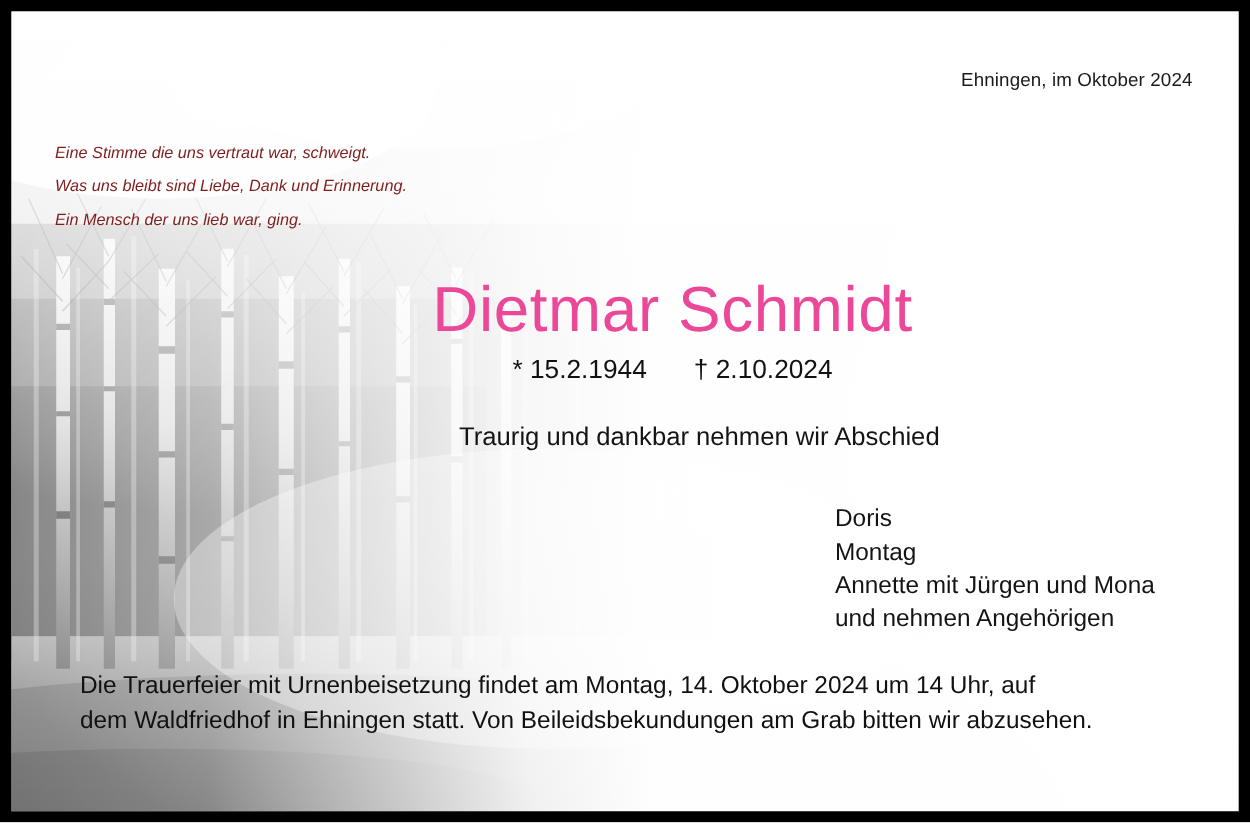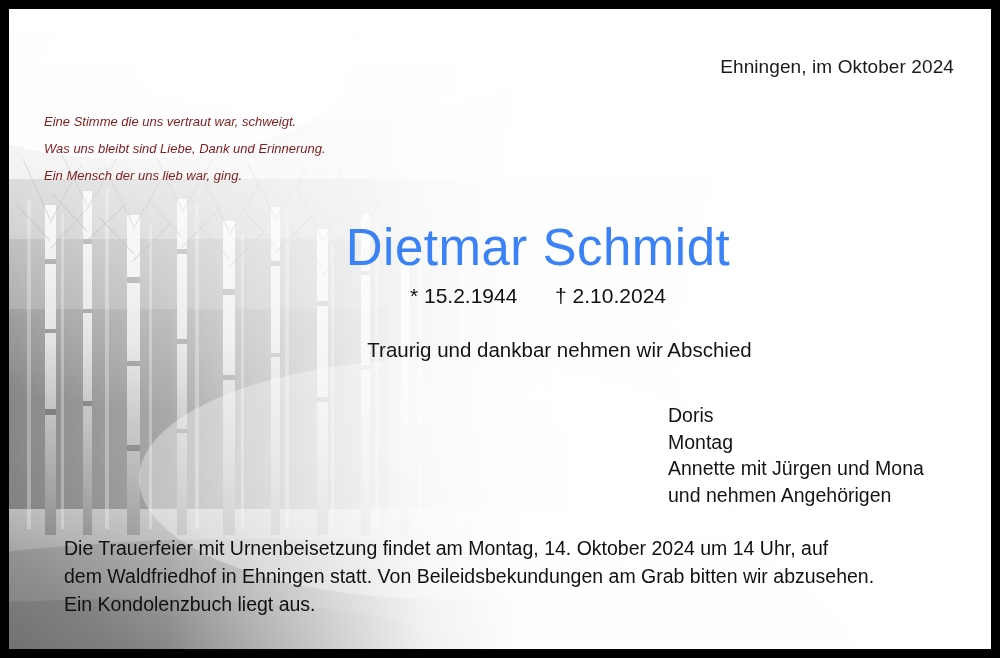--- a/index.html
+++ b/index.html
@@ -75,21 +75,21 @@
     position: absolute;
     left: 0; top: 0;
     width: 1000px; height: 658px;
     z-index: 20;
   }
 
   .place-date {
     position: absolute;
     right: 46px;
     top: 56px;
-    font-size: 19px;
+    font-size: 15px;
     color: #1a1a1a;
     letter-spacing: 0.1px;
     white-space: nowrap;
   }
 
   .verse {
     position: absolute;
     left: 44px;
     top: 108px;
     font-style: italic;
@@ -100,21 +100,21 @@
   .verse div { white-space: nowrap; }
 
   .name {
     position: absolute;
     left: 0;
     right: 0;
     top: 218px;
     text-align: center;
     font-size: 51px;
     letter-spacing: 0.5px;
-    color: #3b82f6;
+    color: #ec4899;
     font-weight: 400;
   }
   .name-shift { position: relative; left: 38px; }
 
   .dates {
     position: absolute;
     left: 0; right: 0;
     top: 284px;
     text-align: center;
     font-size: 21px;
@@ -301,19 +301,18 @@
     <div class="mourners">
       <div>Doris</div>
       <div>Montag</div>
       <div>Annette mit Jürgen und Mona</div>
       <div>und nehmen Angehörigen</div>
     </div>
 
     <div class="funeral">
       <div>Die Trauerfeier mit Urnenbeisetzung findet am Montag, 14. Oktober 2024 um 14 Uhr, auf</div>
       <div>dem Waldfriedhof in Ehningen statt. Von Beileidsbekundungen am Grab bitten wir abzusehen.</div>
-      <div>Ein Kondolenzbuch liegt aus.</div>
     </div>
 
   </div>
 
   <div class="frame"></div>
 </div>
 
 </body></html>

